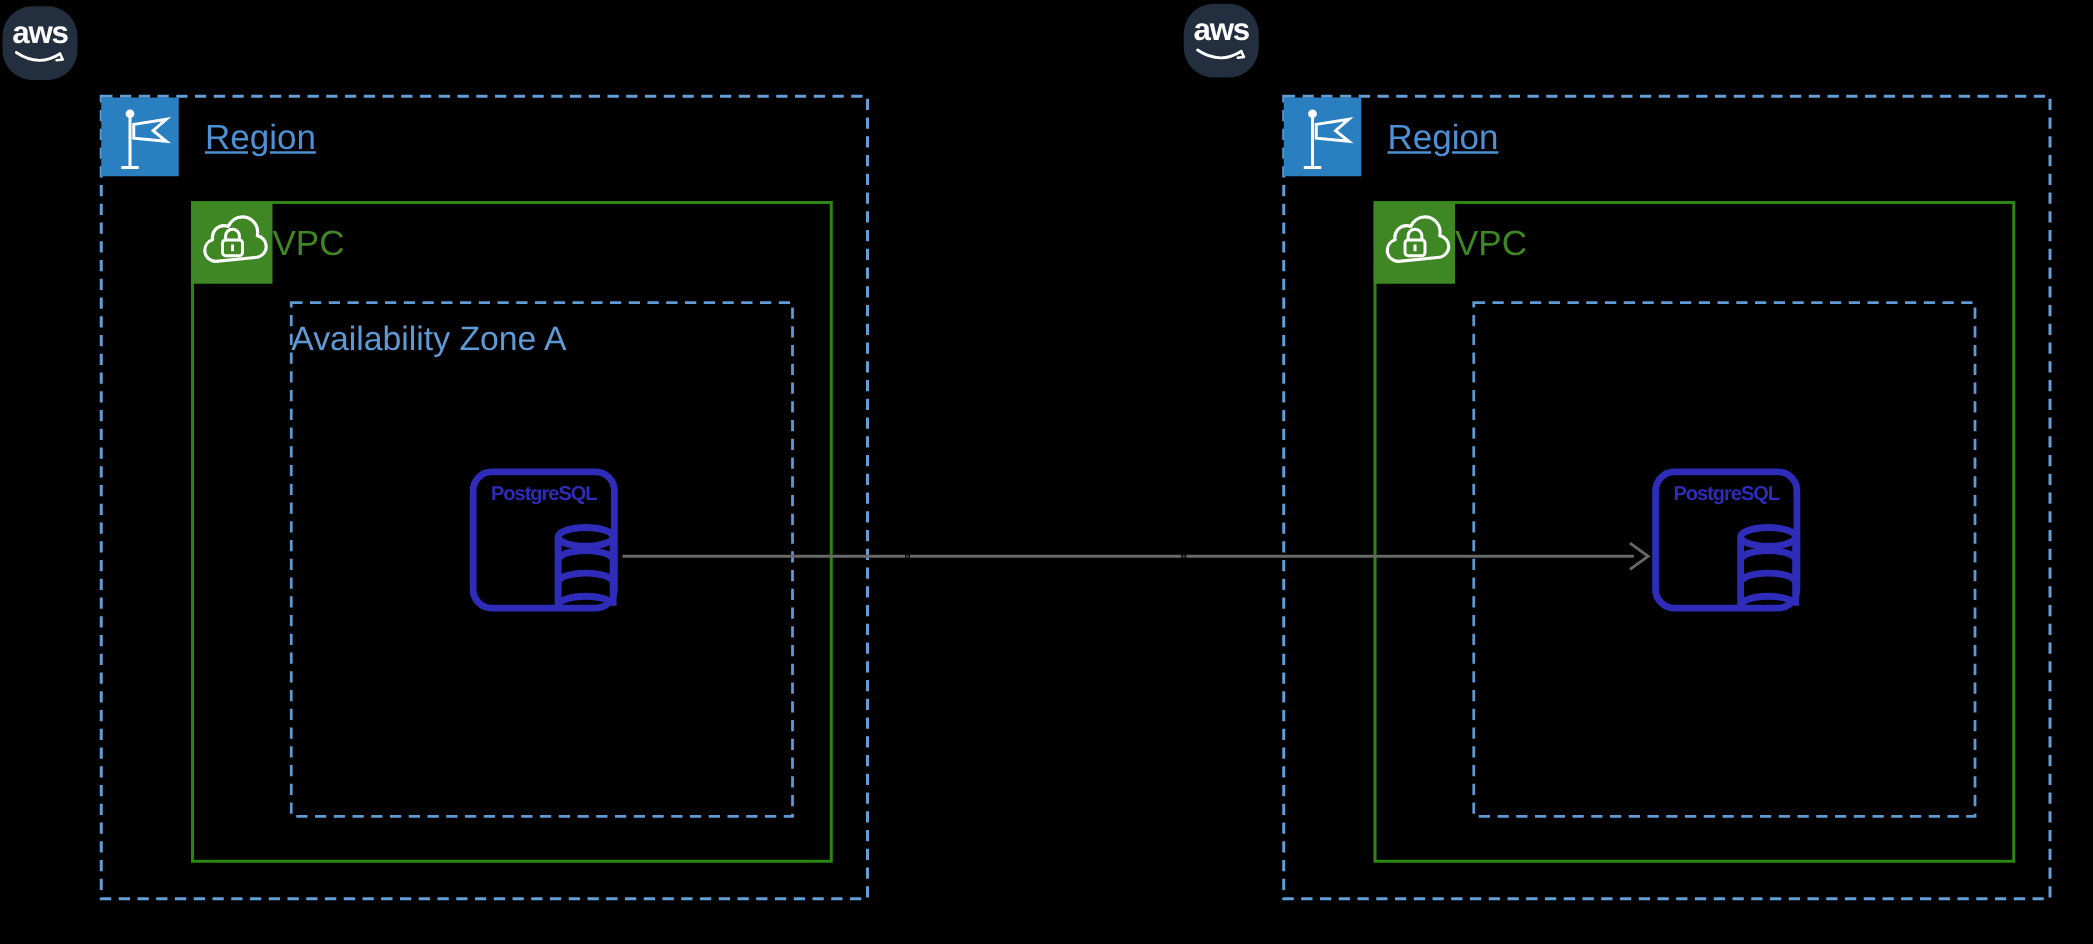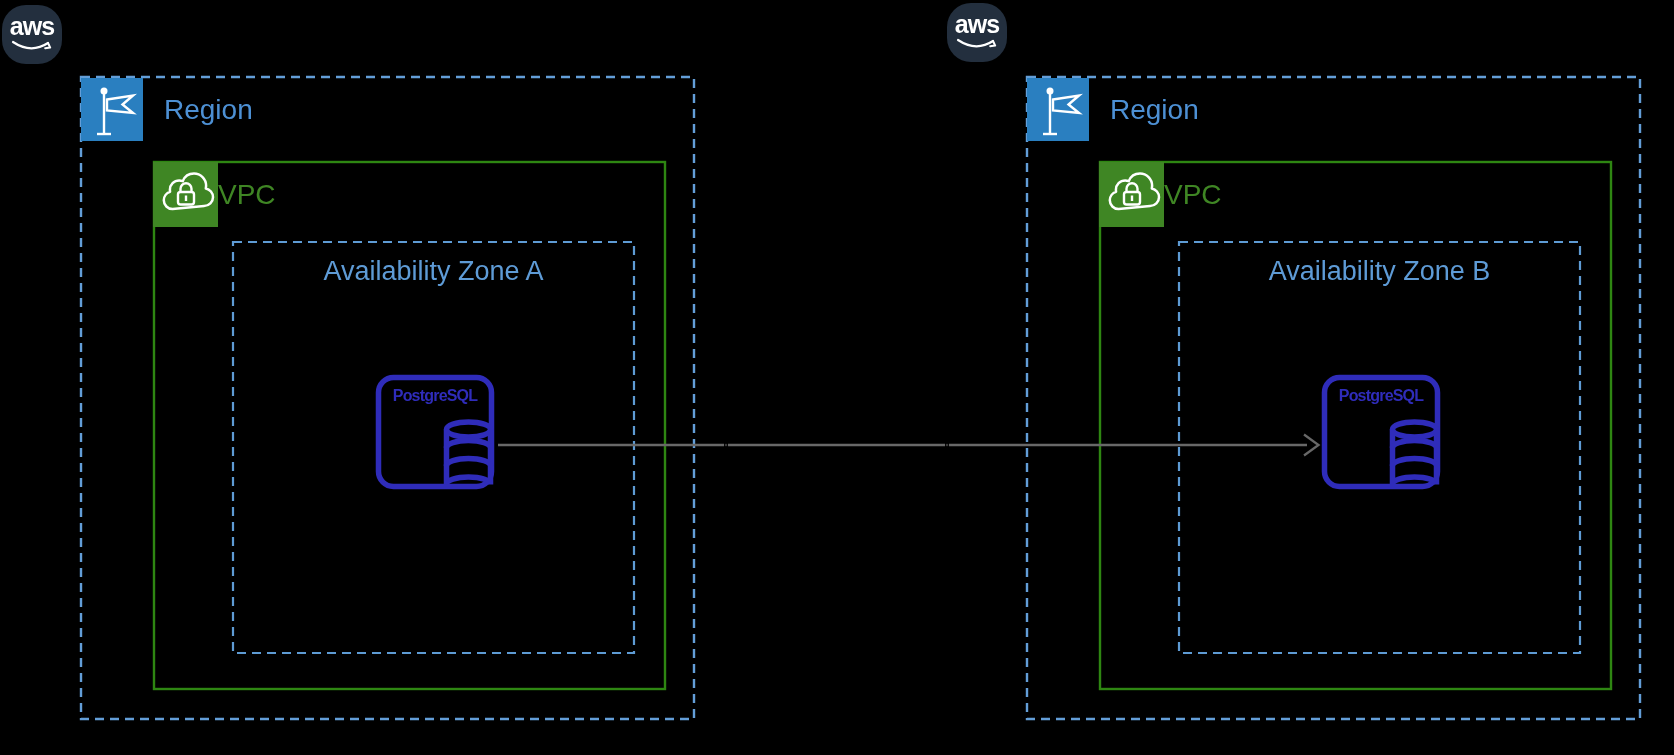--- a/index.html
+++ b/index.html
@@ -8,24 +8,24 @@
   #shape-layer{position:absolute;left:0;top:0;z-index:1;}
   .abs{position:absolute;z-index:2;border-radius:24px;}
 
   .aws-logo{width:60px;height:59px;background:#232F3E;display:flex;flex-direction:column;align-items:center;justify-content:flex-start;}
   .aws-text{color:#fff;font-weight:bold;font-size:25px;letter-spacing:-1px;line-height:1;margin-top:9px;}
 
   .group-header{display:flex;align-items:center;}
   .icon-box{flex:0 0 auto;display:flex;align-items:center;justify-content:center;}
   .flag-box{width:62px;height:63px;background:#2A7FC0;}
   .vpc-box{width:65px;height:65px;background:#3F8624;}
-  .region-label{color:#4D90D4;font-size:28px;margin-left:21px;}
+  .region-label{color:#4D90D4;font-size:28px;margin-left:21px;text-decoration:underline;}
   .vpc-label{color:#3F8624;font-size:28px;}
 
-  .az-label{width:401px;text-align:center;color:#5E9BD6;font-size:27px;}
+  .az-label{width:401px;text-align:left;color:#5E9BD6;font-size:27px;}
 
   .pg-icon{width:124px;height:122px;}
   .pg-text{position:absolute;left:4px;top:14px;width:114px;text-align:center;color:#2F2CBA;font-weight:bold;font-size:16px;letter-spacing:-0.8px;}
 </style>
 </head>
 <body>
 
 <div id="canvas">
 
   <svg id="shape-layer" width="1674" height="755" viewBox="0 0 1674 755">
@@ -110,21 +110,20 @@
         <path d="M49,50 c5,0 9,-4 9,-8.8 c0,-4.3 -3.1,-7.9 -7.2,-8.7 c0.2,-0.9 0.3,-1.9 0.3,-2.9 c0,-6.7 -5.4,-12.1 -12.1,-12.1 c-5.1,0 -9.5,3.2 -11.3,7.7 c-1.1,-0.4 -2.3,-0.7 -3.5,-0.7 c-5.2,0 -9.3,4.2 -9.3,9.3 c0,0.7 0.1,1.3 0.2,2 c-3.6,1.1 -6.3,4.5 -6.3,8.5 c0,4.8 4,8.8 8.8,8.8 z" transform="translate(2,-6)" fill="none" stroke="#fff" stroke-width="2.5" stroke-linejoin="round"></path>
         <path d="M27.5,30 v-3.2 a5.5,5.5 0 0 1 11,0 V30" fill="none" stroke="#fff" stroke-width="2.4"></path>
         <rect x="25" y="30" width="16" height="12.5" rx="2.5" fill="none" stroke="#fff" stroke-width="2.4"></rect>
         <line x1="33" y1="33.5" x2="33" y2="39" stroke="#fff" stroke-width="2.4"></line>
       </svg>
     </div>
     <span class="vpc-label">VPC</span>
   </div>
 
   <div class="abs az-label" style="left:233px;top:256px;">Availability Zone A</div>
-  <div class="abs az-label" style="left:1179px;top:256px;">Availability Zone B</div>
 
   <div class="abs pg-icon" style="left:374px;top:373px;">
     <svg width="124" height="122" viewBox="0 0 124 122">
       <rect x="4.5" y="4.5" width="113" height="109" rx="15" fill="none" stroke="#2F2CBA" stroke-width="5.5"></rect>
       <g transform="translate(69.5,49)">
         <path d="M3,7.5 V62.5 A22,7.5 0 0 1 47,62.5 V7.5 Z" fill="#000" stroke="none"></path>
         <ellipse cx="25" cy="7.5" rx="22" ry="7.5" fill="#000" stroke="#2F2CBA" stroke-width="5.5"></ellipse>
         <path d="M3,7.5 V62.5 A22,7.5 0 0 1 47,62.5 V7.5" fill="none" stroke="#2F2CBA" stroke-width="5.5"></path>
         <path d="M3,26 A22,7.5 0 0 1 47,26" fill="none" stroke="#2F2CBA" stroke-width="5.5"></path>
         <path d="M3,44 A22,7.5 0 0 1 47,44" fill="none" stroke="#2F2CBA" stroke-width="5.5"></path>

